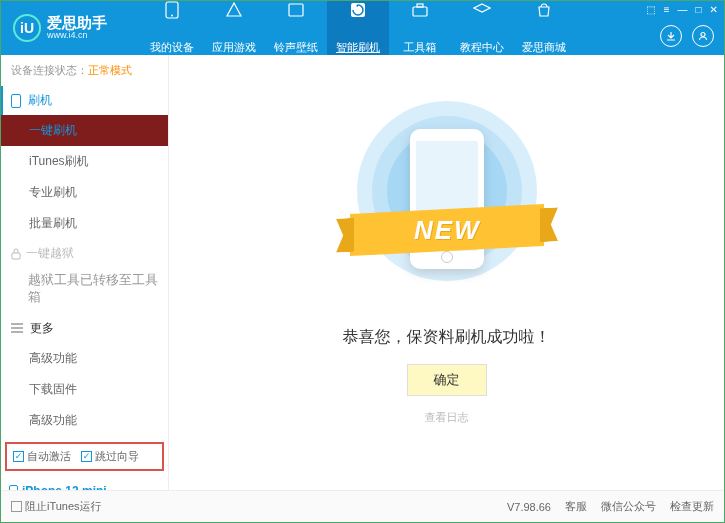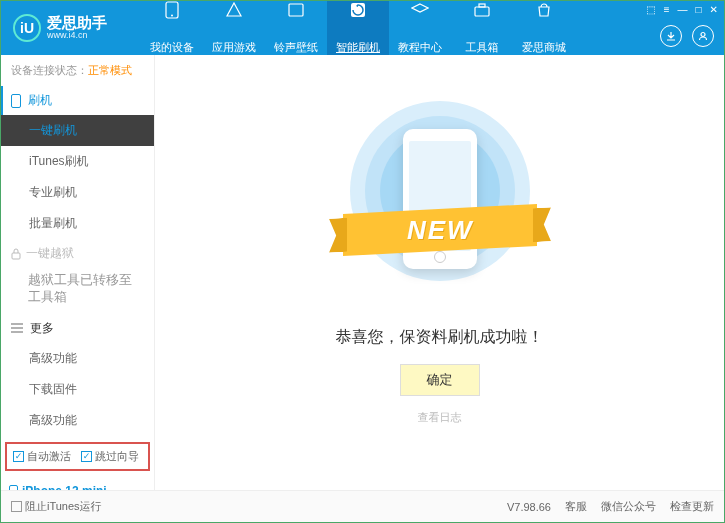--- a/index.html
+++ b/index.html
@@ -13,27 +13,27 @@
 .logo-url { font-size: 9px; opacity: 0.9; }
 .nav-tabs { display: flex; height: 100%; }
 .nav-tab { width: 62px; display: flex; flex-direction: column; align-items: center; justify-content: center; cursor: pointer; font-size: 11px; gap: 21px; }
 .nav-tab.active { background: #0d7bc0; text-decoration: underline; }
 .nav-tab .nicon { width: 18px; height: 18px; display: flex; align-items: center; justify-content: center; }
 .win-controls { position: absolute; right: 6px; top: 3px; display: flex; gap: 8px; font-size: 10px; }
 .win-controls span { cursor: pointer; }
 .right-icons { position: absolute; right: 10px; bottom: 8px; display: flex; gap: 10px; }
 .right-icons .ricon { width: 22px; height: 22px; border: 1.5px solid #fff; border-radius: 50%; display: flex; align-items: center; justify-content: center; font-size: 11px; cursor: pointer; }
 .body-area { flex: 1; display: flex; min-height: 0; }
-.sidebar { width: 154px; background: #fff; border-right: 1px solid #eee; display: flex; flex-direction: column; font-size: 12px; color: #666; }
+.sidebar { width: 168px; background: #fff; border-right: 1px solid #eee; display: flex; flex-direction: column; font-size: 12px; color: #666; }
 .conn-status { padding: 8px 10px; font-size: 11px; color: #999; }
 .conn-status b { color: #ff8c00; font-weight: normal; }
 .side-section-hdr { display: flex; align-items: center; padding: 6px 10px; font-size: 12px; color: #333; gap: 7px; cursor: pointer; }
 .side-section-hdr.blue { color: #1296db; border-left: 2px solid #1296db; padding-left: 8px; }
 .side-item { padding: 7px 10px 7px 28px; cursor: pointer; color: #666; }
-.side-item.active { background: #404040; color: #1296db; }
+.side-item.active { background: #7f1d1d; color: #1296db; }
 .side-note { padding: 4px 10px 8px 27px; color: #999; font-size: 13px; line-height: 1.3; }
 .side-lock { display: flex; align-items: center; gap: 5px; padding: 6px 10px; color: #bbb; }
 .checkbox-row { border: 2px solid #d9534f; margin: 6px 4px; padding: 5px 6px; display: flex; gap: 10px; align-items: center; font-size: 11px; }
 .chk { display: flex; align-items: center; gap: 3px; cursor: pointer; }
 .chkbox { width: 11px; height: 11px; border: 1px solid #1296db; display: inline-flex; align-items: center; justify-content: center; color: #1296db; font-size: 9px; line-height: 1; }
 .device-box { padding: 6px 8px; line-height: 1.4; }
 .device-name { color: #1296db; font-weight: bold; display: flex; align-items: center; gap: 4px; font-size: 12px; }
 .main { flex: 1; display: flex; flex-direction: column; align-items: center; justify-content: center; background: #fff; position: relative; }
 .illus { width: 230px; height: 200px; position: relative; margin-top: -20px; }
 .ring { position: absolute; border-radius: 50%; }
@@ -102,34 +102,34 @@
             <svg width="16" height="16" viewBox="0 0 16 16">
               <rect x="1" y="1" width="14" height="14" rx="2" fill="#fff"></rect>
               <path d="M8 3 A5 5 0 1 1 3 8" fill="none" stroke="#0d7bc0" stroke-width="1.5"></path>
               <path d="M6 4 L8 2 L8 5 Z" fill="#0d7bc0"></path>
             </svg>
           </span>
         <span>智能刷机</span>
       </div>
       <div class="nav-tab">
         <span class="nicon">
-            <svg width="18" height="14" viewBox="0 0 18 14">
-              <path d="M9 1 L17 5 L9 9 L1 5 Z" fill="none" stroke="#fff" stroke-width="1.2"></path>
-            </svg>
-          </span>
-        <span>教程中心</span>
-      </div>
-      <div class="nav-tab">
-        <span class="nicon">
             <svg width="16" height="14" viewBox="0 0 16 14">
               <rect x="1" y="4" width="14" height="9" rx="1" fill="none" stroke="#fff" stroke-width="1.2"></rect>
               <rect x="5" y="1" width="6" height="3" fill="none" stroke="#fff" stroke-width="1.2"></rect>
             </svg>
           </span>
         <span>工具箱</span>
+      </div>
+      <div class="nav-tab">
+        <span class="nicon">
+            <svg width="18" height="14" viewBox="0 0 18 14">
+              <path d="M9 1 L17 5 L9 9 L1 5 Z" fill="none" stroke="#fff" stroke-width="1.2"></path>
+            </svg>
+          </span>
+        <span>教程中心</span>
       </div>
       <div class="nav-tab">
         <span class="nicon">
             <svg width="16" height="16" viewBox="0 0 16 16">
               <path d="M3 5 h10 l-1 9 h-8 Z M5 5 a3 3 0 0 1 6 0" fill="none" stroke="#fff" stroke-width="1.2"></path>
             </svg>
           </span>
         <span>爱思商城</span>
       </div>
     </div>

